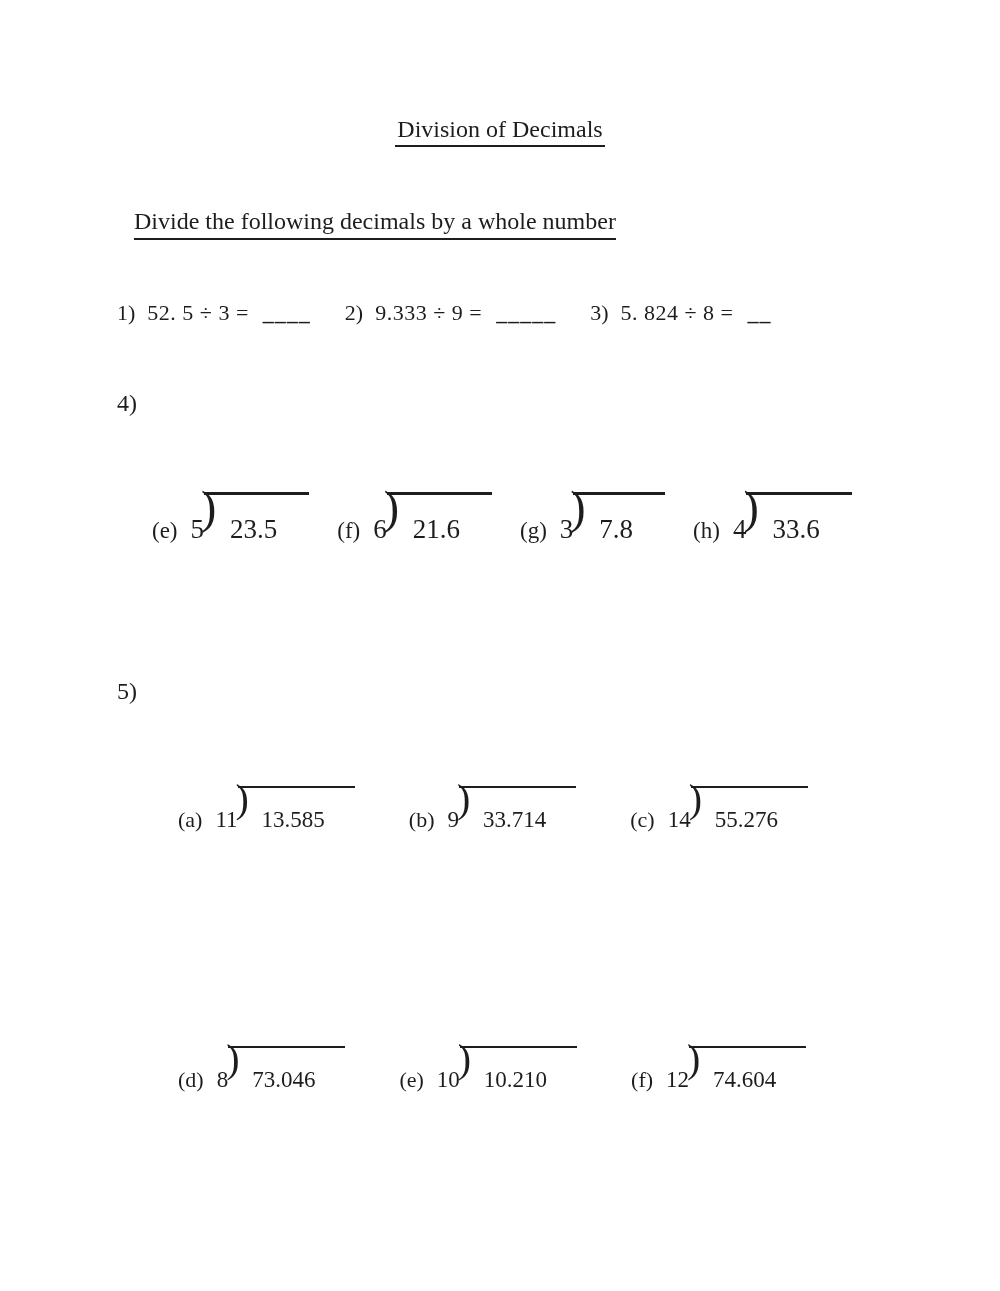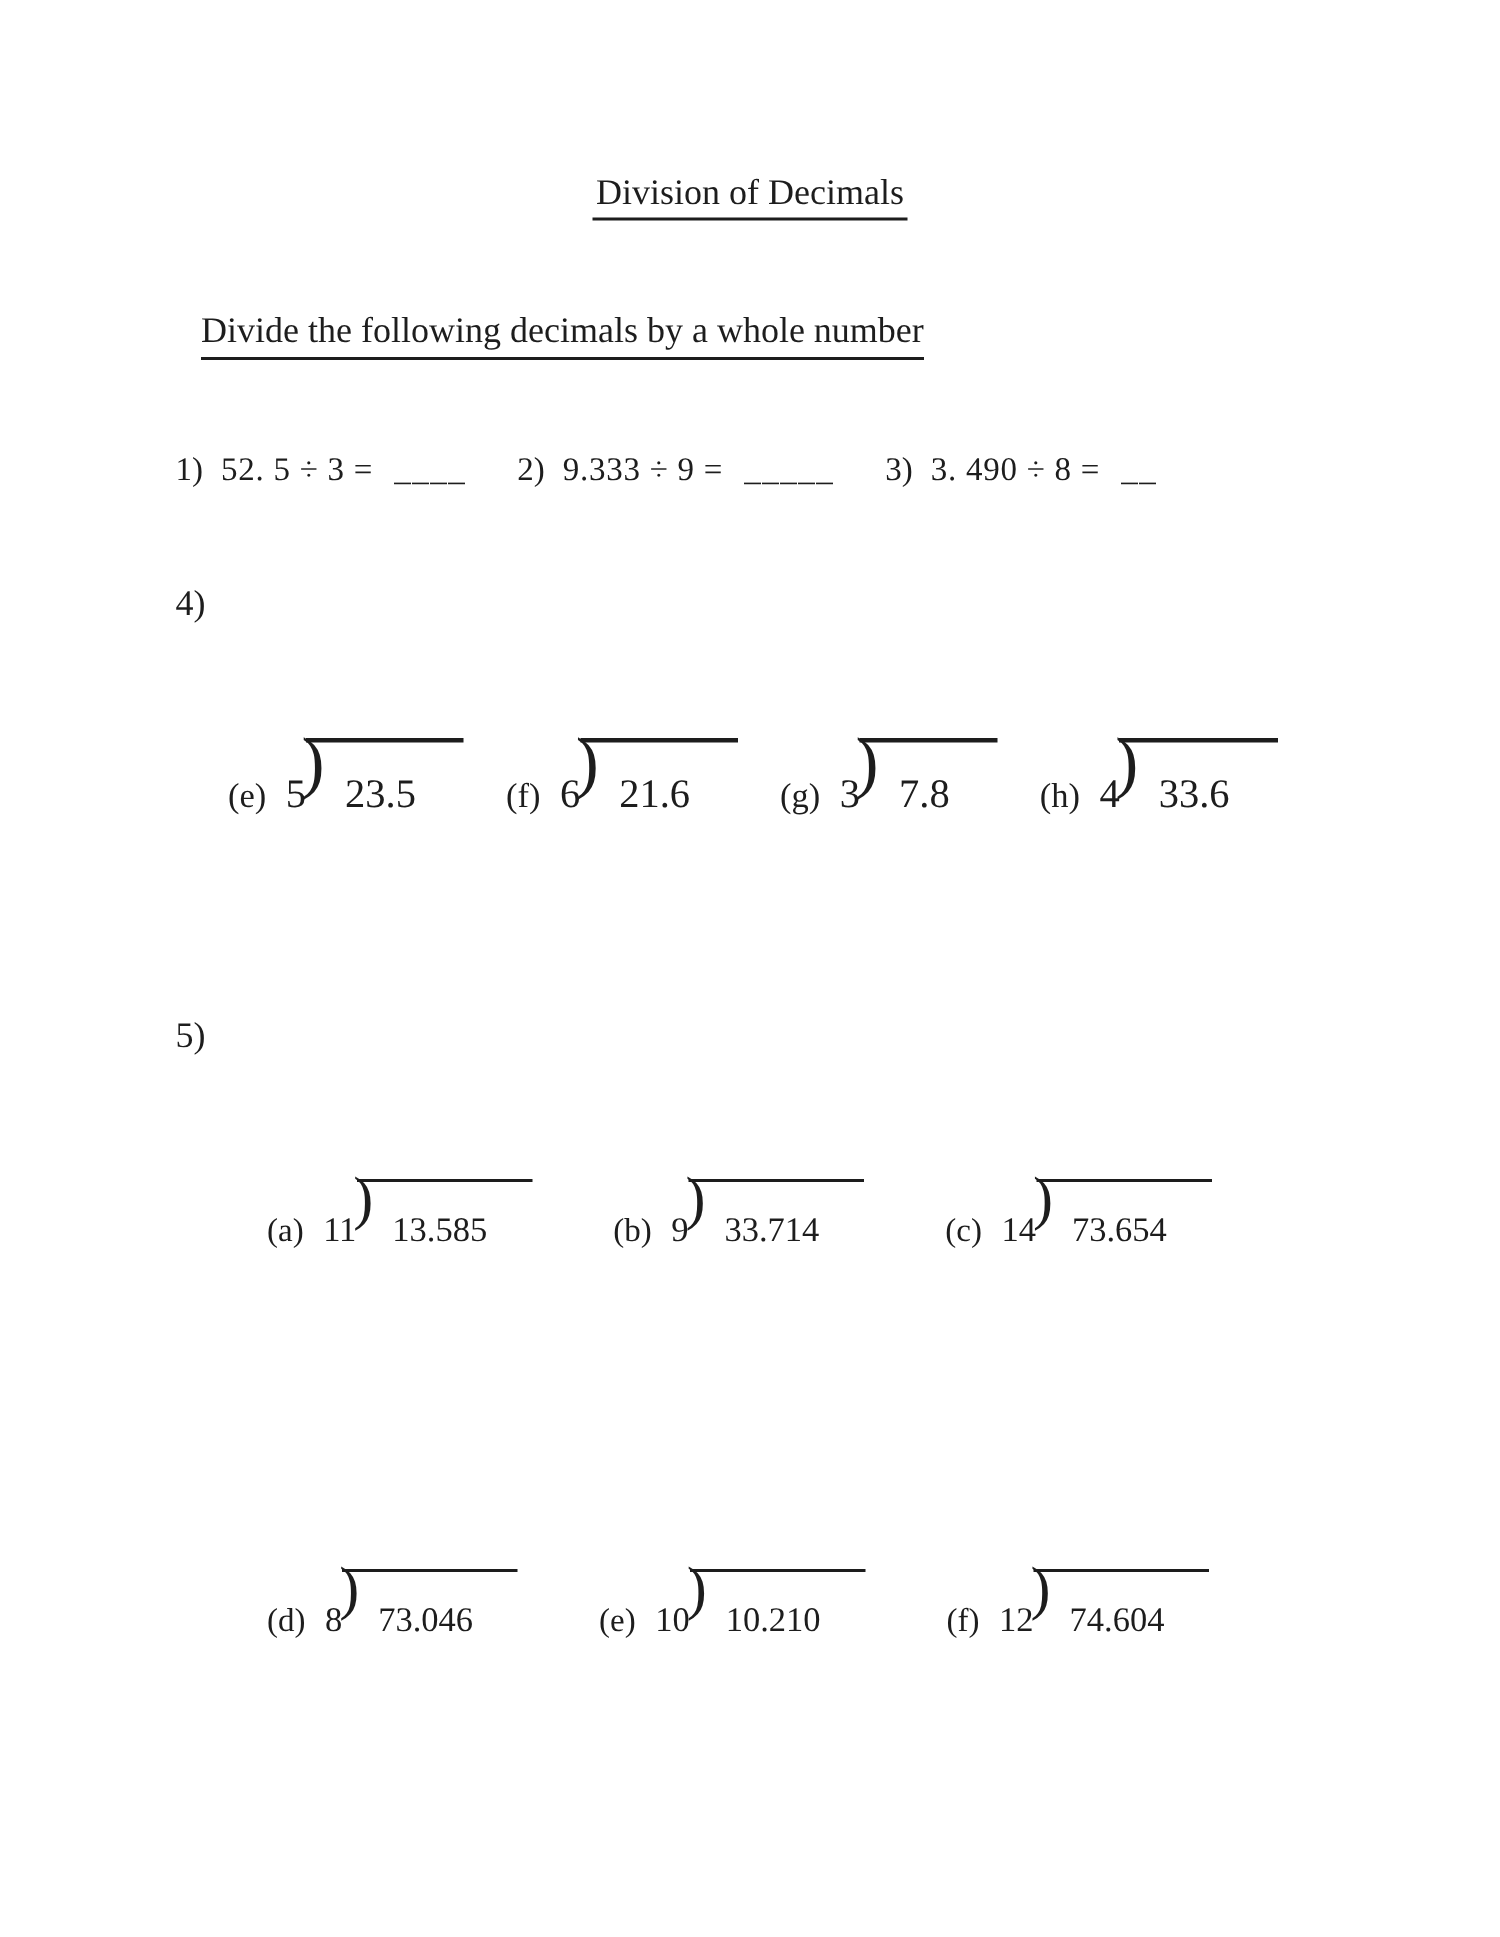--- a/index.html
+++ b/index.html
@@ -51,21 +51,21 @@
     top: 300px;
     left: 117px;
     display: flex;
     gap: 34px;
     font-size: 22px;
     white-space: nowrap;
   }
   .iprob { display: inline-flex; align-items: baseline; }
   .iprob .pnum { margin-right: 12px; }
   .iprob .pexpr { margin-right: 14px; letter-spacing: 0.5px; }
-  .iprob .pblank { letter-spacing: 1px; }
+  .iprob .pblank { letter-spacing: 1px; font-weight: bold; }
 
   
   .sec-label {
     position: absolute;
     left: 117px;
     font-size: 24px;
   }
   .sec-label.s4 { top: 390px; }
   .sec-label.s5 { top: 678px; }
 
@@ -141,21 +141,21 @@
       <span class="pexpr">52. 5 ÷ 3  =</span>
       <span class="pblank">____</span>
     </span>
     <span class="iprob">
       <span class="pnum">2)</span>
       <span class="pexpr">9.333 ÷  9 =</span>
       <span class="pblank">_____</span>
     </span>
     <span class="iprob">
       <span class="pnum">3)</span>
-      <span class="pexpr">3. 490 ÷ 8 =</span>
+      <span class="pexpr">5. 824 ÷ 8 =</span>
       <span class="pblank">__</span>
     </span>
   </div>
 
   <div class="sec-label s4">4)</div>
 
   <div class="ld-row row4">
     <span class="ld ld-lg">
       <span class="ld-letter">(e)</span>
       <span class="ld-divisor">5</span>
@@ -207,21 +207,21 @@
       <span class="ld-group">
         <span class="ld-bracket">)</span>
         <span class="ld-dividend">33.714</span>
       </span>
     </span>
     <span class="ld ld-sm">
       <span class="ld-letter">(c)</span>
       <span class="ld-divisor">14</span>
       <span class="ld-group">
         <span class="ld-bracket">)</span>
-        <span class="ld-dividend">73.654</span>
+        <span class="ld-dividend">55.276</span>
       </span>
     </span>
   </div>
 
   <div class="ld-row row5b">
     <span class="ld ld-sm">
       <span class="ld-letter">(d)</span>
       <span class="ld-divisor">8</span>
       <span class="ld-group">
         <span class="ld-bracket">)</span>

